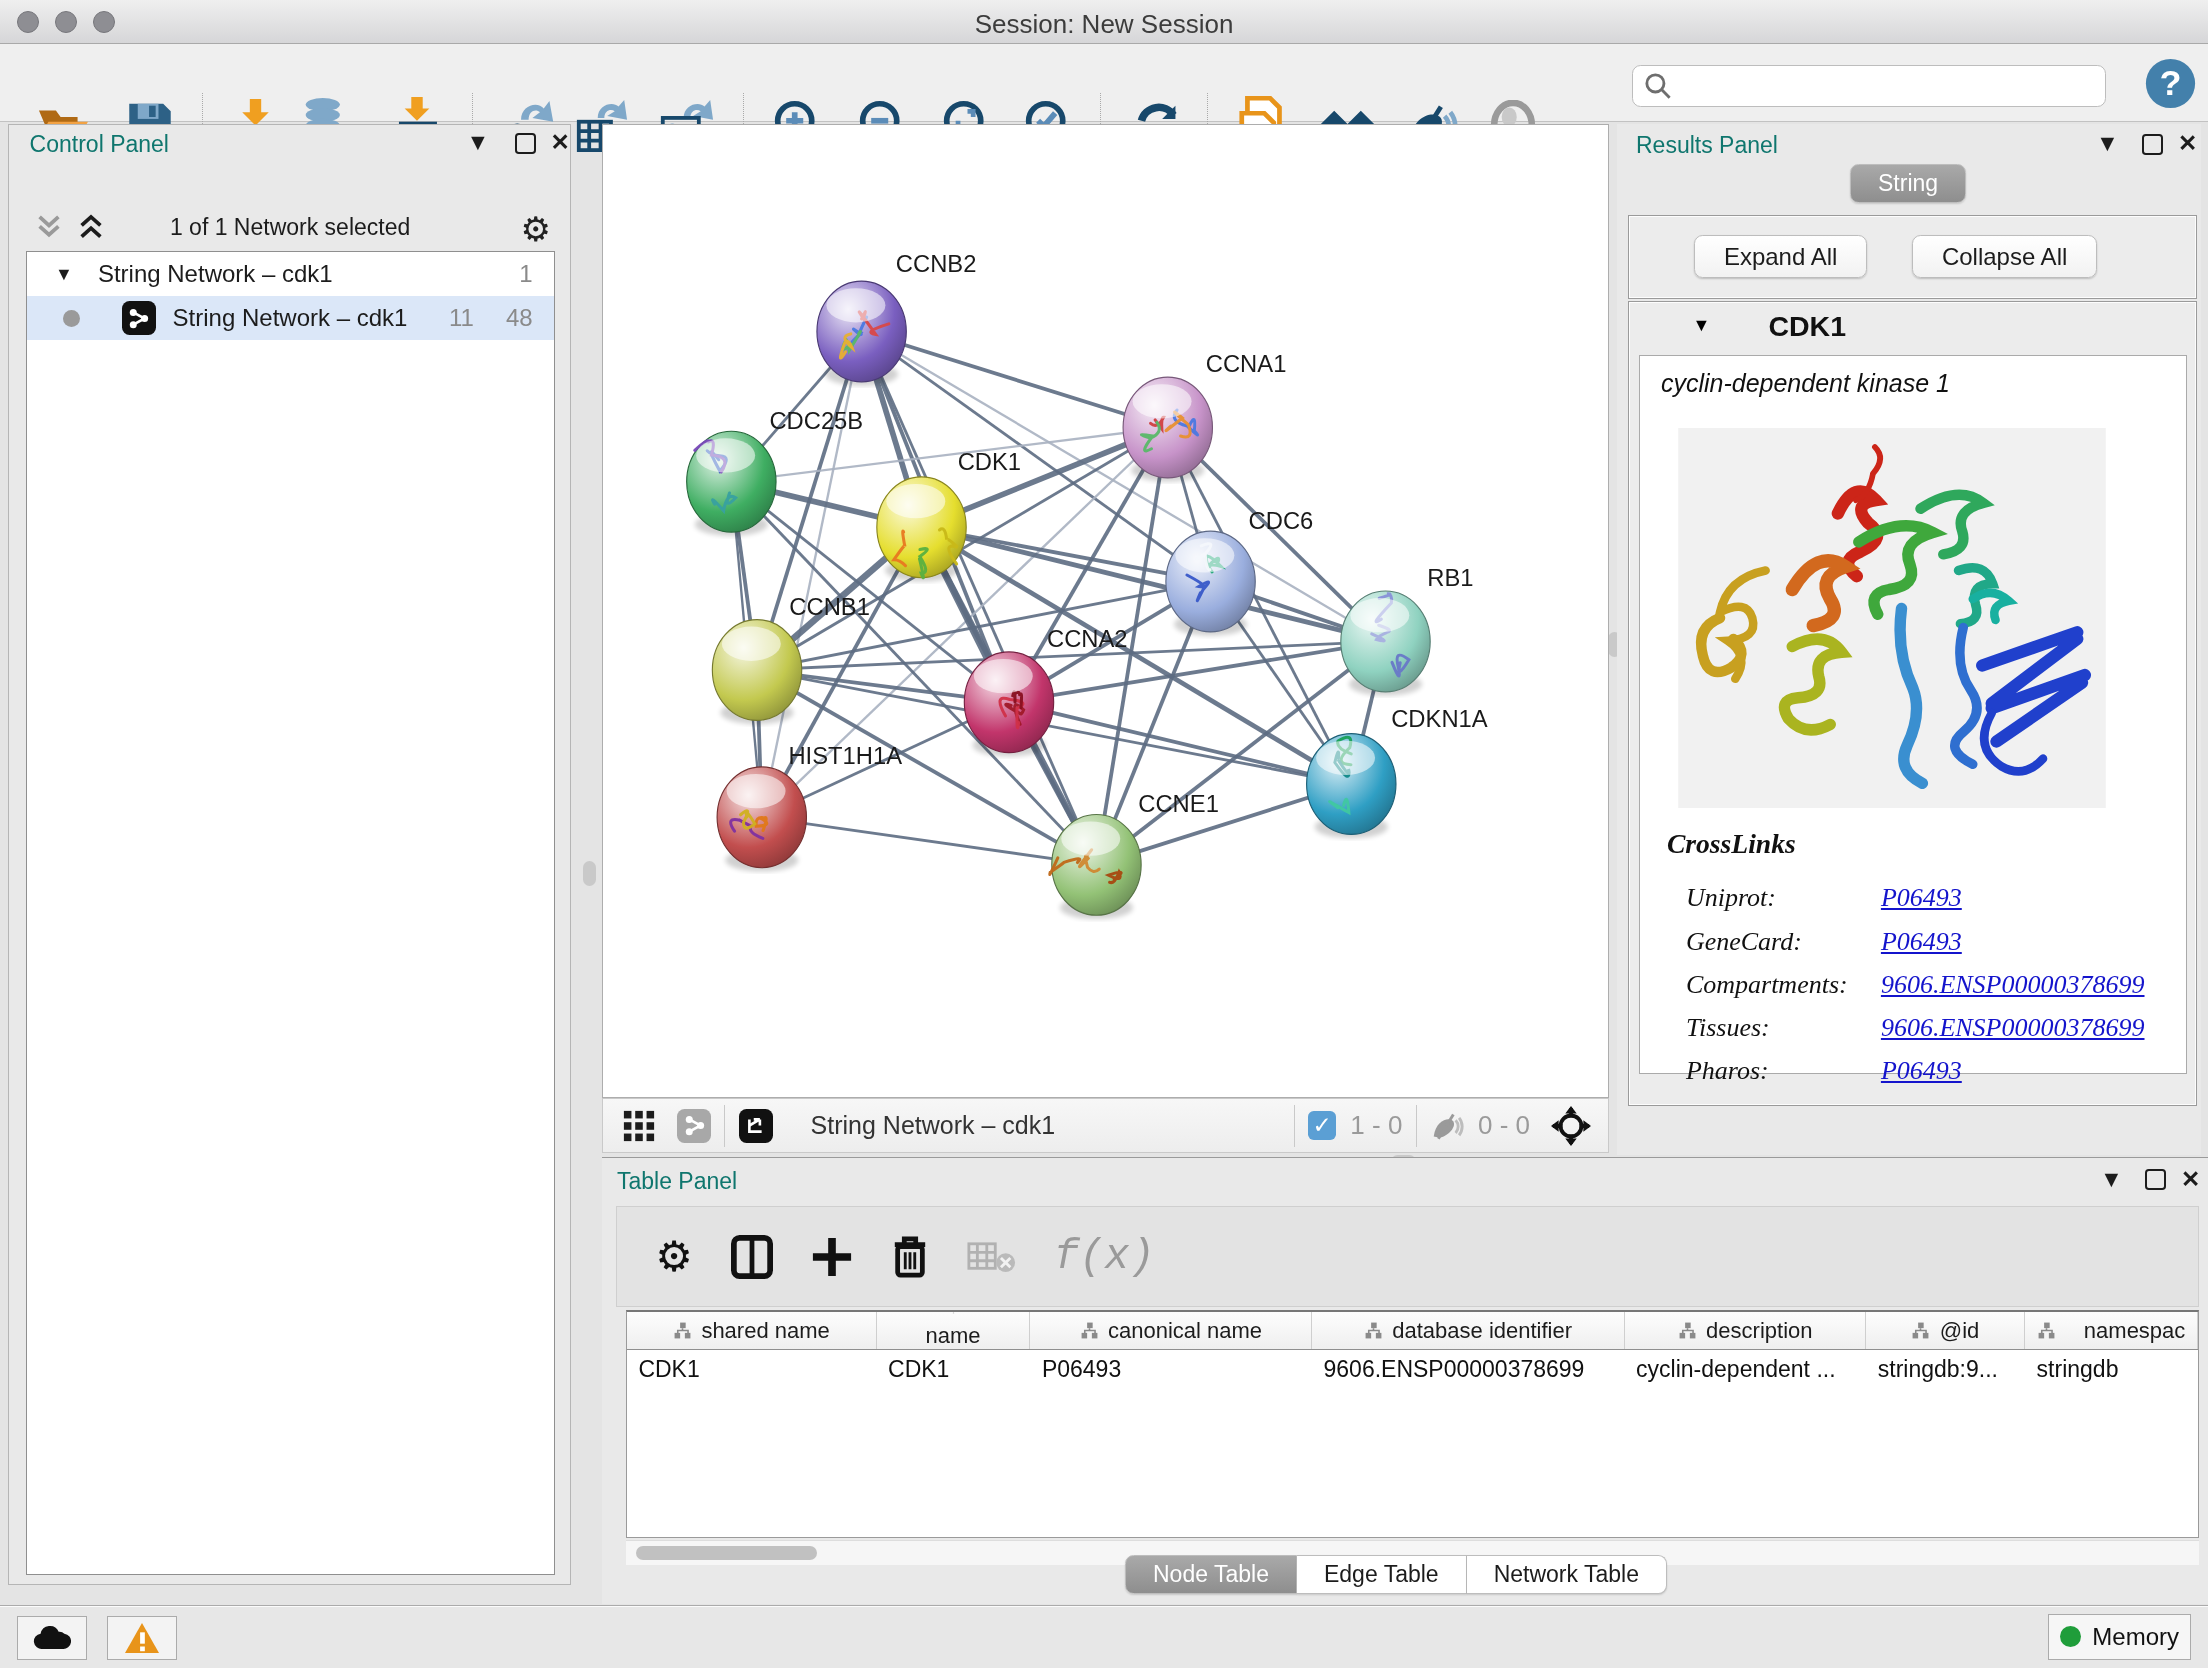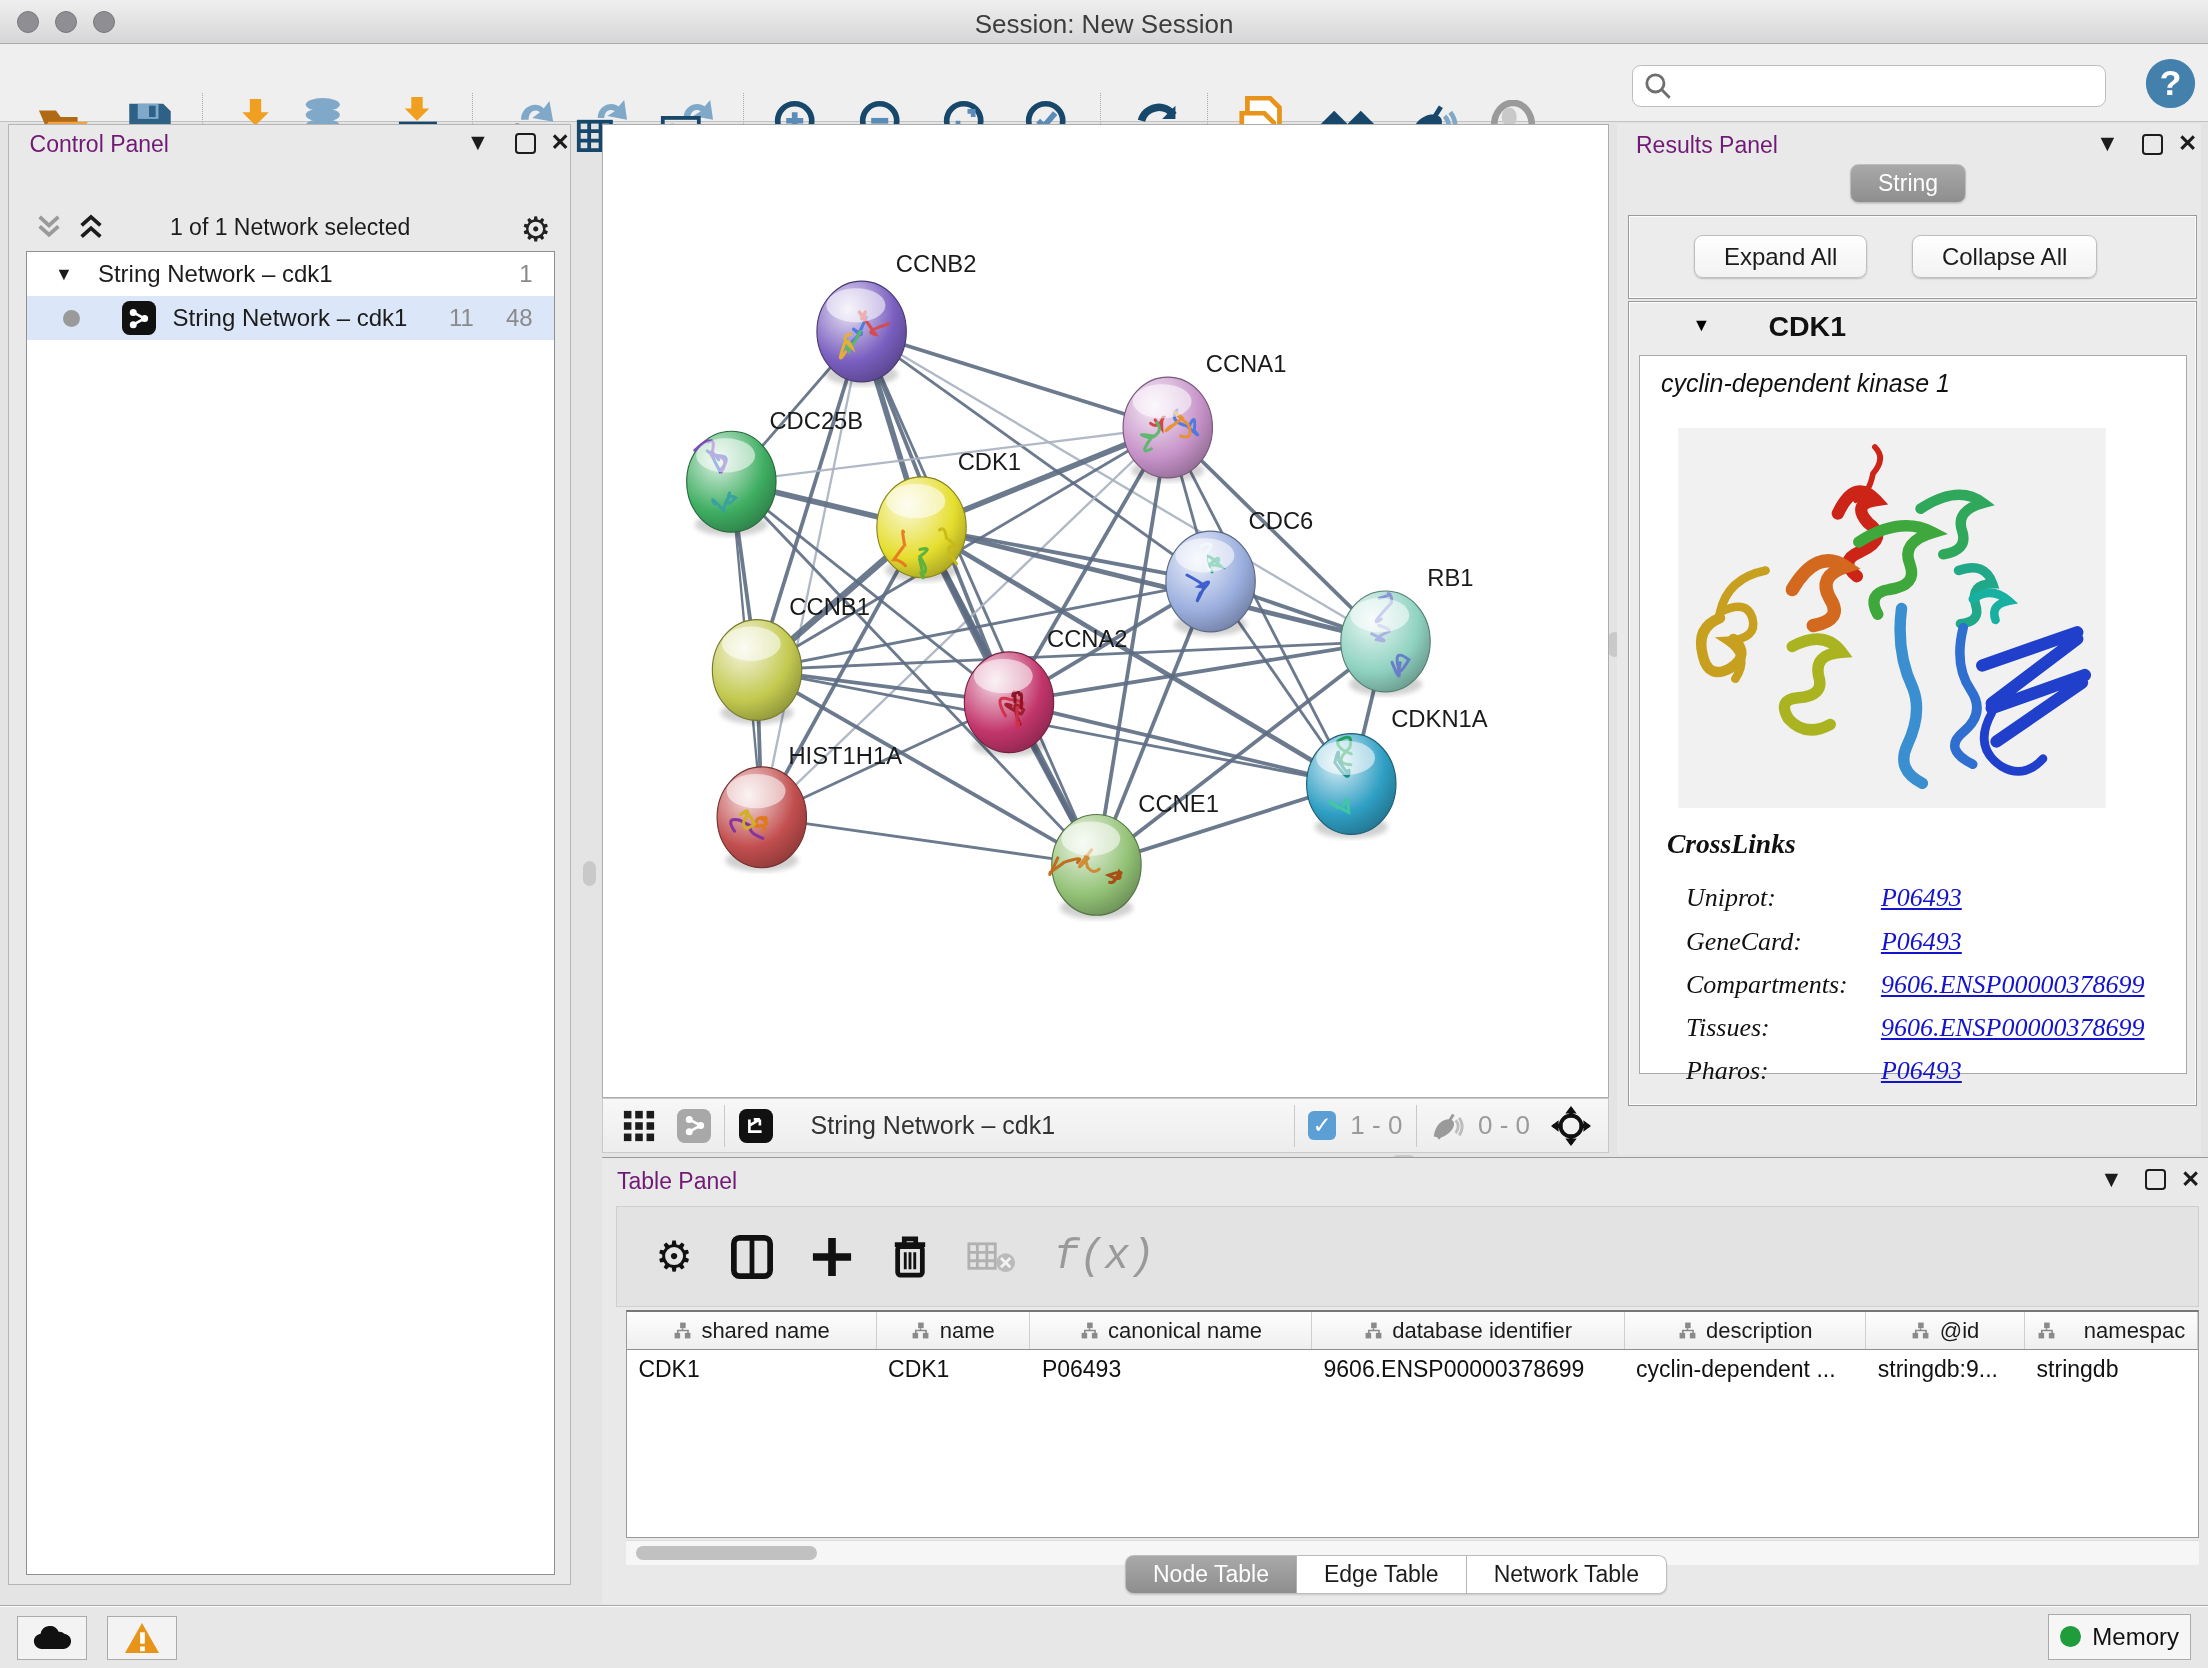--- a/index.html
+++ b/index.html
@@ -9,21 +9,21 @@
   .titlebar { left:0; top:0; width:2208px; height:44px;
     background:linear-gradient(#efefef,#d6d6d8); border-bottom:1px solid #a9a9a9; }
   .tl { width:22px; height:22px; border-radius:50%; background:#8e8e93; border:1px solid #77777c; top:10.5px; }
   .win-title { width:100%; text-align:center; top:8.6px; font-size:26px; color:#3c3c3c; }
   
   .toolbar { left:0; top:44px; width:2208px; height:78px; background:#efefef; border-bottom:1px solid #c2c2c2; }
   .tb-ic { top:51px; width:61px; height:61px; transform:translateX(-30px); display:flex; align-items:center; justify-content:center; cursor:pointer; }
   .tb-sep { top:49px; width:0; height:65px; border-left:1.9px dotted #a9a9a9; }
   .searchbox { left:1632px; top:21px; width:474px; height:42px; background:#fff; border:1px solid #bdbdbd; border-radius:8.6px; display:flex; align-items:center; padding-left:11.4px; }
   
-  .panel-head { font-size:23px; color:#701a75; }
+  .panel-head { font-size:23px; color:#0f766e; }
   .ph-ic { font-size:23px; color:#1c1c1c; cursor:pointer; }
   .float-sq { width:21px; height:21px; border:2.9px solid #1c1c1c; border-radius:3.8px; cursor:pointer; }
   
   .seg { display:flex; }
   .seg .tab { font-size:23px; color:#1c1c1c; background:#fff; border:1px solid #bdbdbd; border-left-width:0;
     padding:4.8px 27px; cursor:pointer; box-shadow:0 1px 1.9px rgba(0,0,0,.15); }
   .seg .tab:first-child { border-left-width:1px; border-radius:8.6px 0 0 8.6px; }
   .seg .tab:last-child { border-radius:0 8.6px 8.6px 0; }
   .seg .tab.only { border-radius:8.6px; border-left-width:1px; }
   .seg .tab.sel { background:linear-gradient(#a9a9a9,#8e8e8e); color:#fff; }
@@ -687,21 +687,21 @@
           <svg width="19" height="19" viewBox="0 0 24 24">
             <g fill="#8a8a8a">
               <rect x="9" y="2" width="7" height="7"></rect>
               <rect x="2" y="15" width="7" height="7"></rect>
               <rect x="15" y="15" width="7" height="7"></rect>
               <path d="M12 9 v3 M6 15 v-3 h13 v3" stroke="#8a8a8a" stroke-width="2" fill="none"></path>
             </g>
           </svg>
           <span>shared name</span>
         </div>
-        <div class="th" style="width: 154px;">
+        <div class="th" style="width: 154px; flex-direction: column;">
           <svg width="19" height="19" viewBox="0 0 24 24">
             <g fill="#8a8a8a">
               <rect x="9" y="2" width="7" height="7"></rect>
               <rect x="2" y="15" width="7" height="7"></rect>
               <rect x="15" y="15" width="7" height="7"></rect>
               <path d="M12 9 v3 M6 15 v-3 h13 v3" stroke="#8a8a8a" stroke-width="2" fill="none"></path>
             </g>
           </svg>
           <span>name</span>
         </div>

